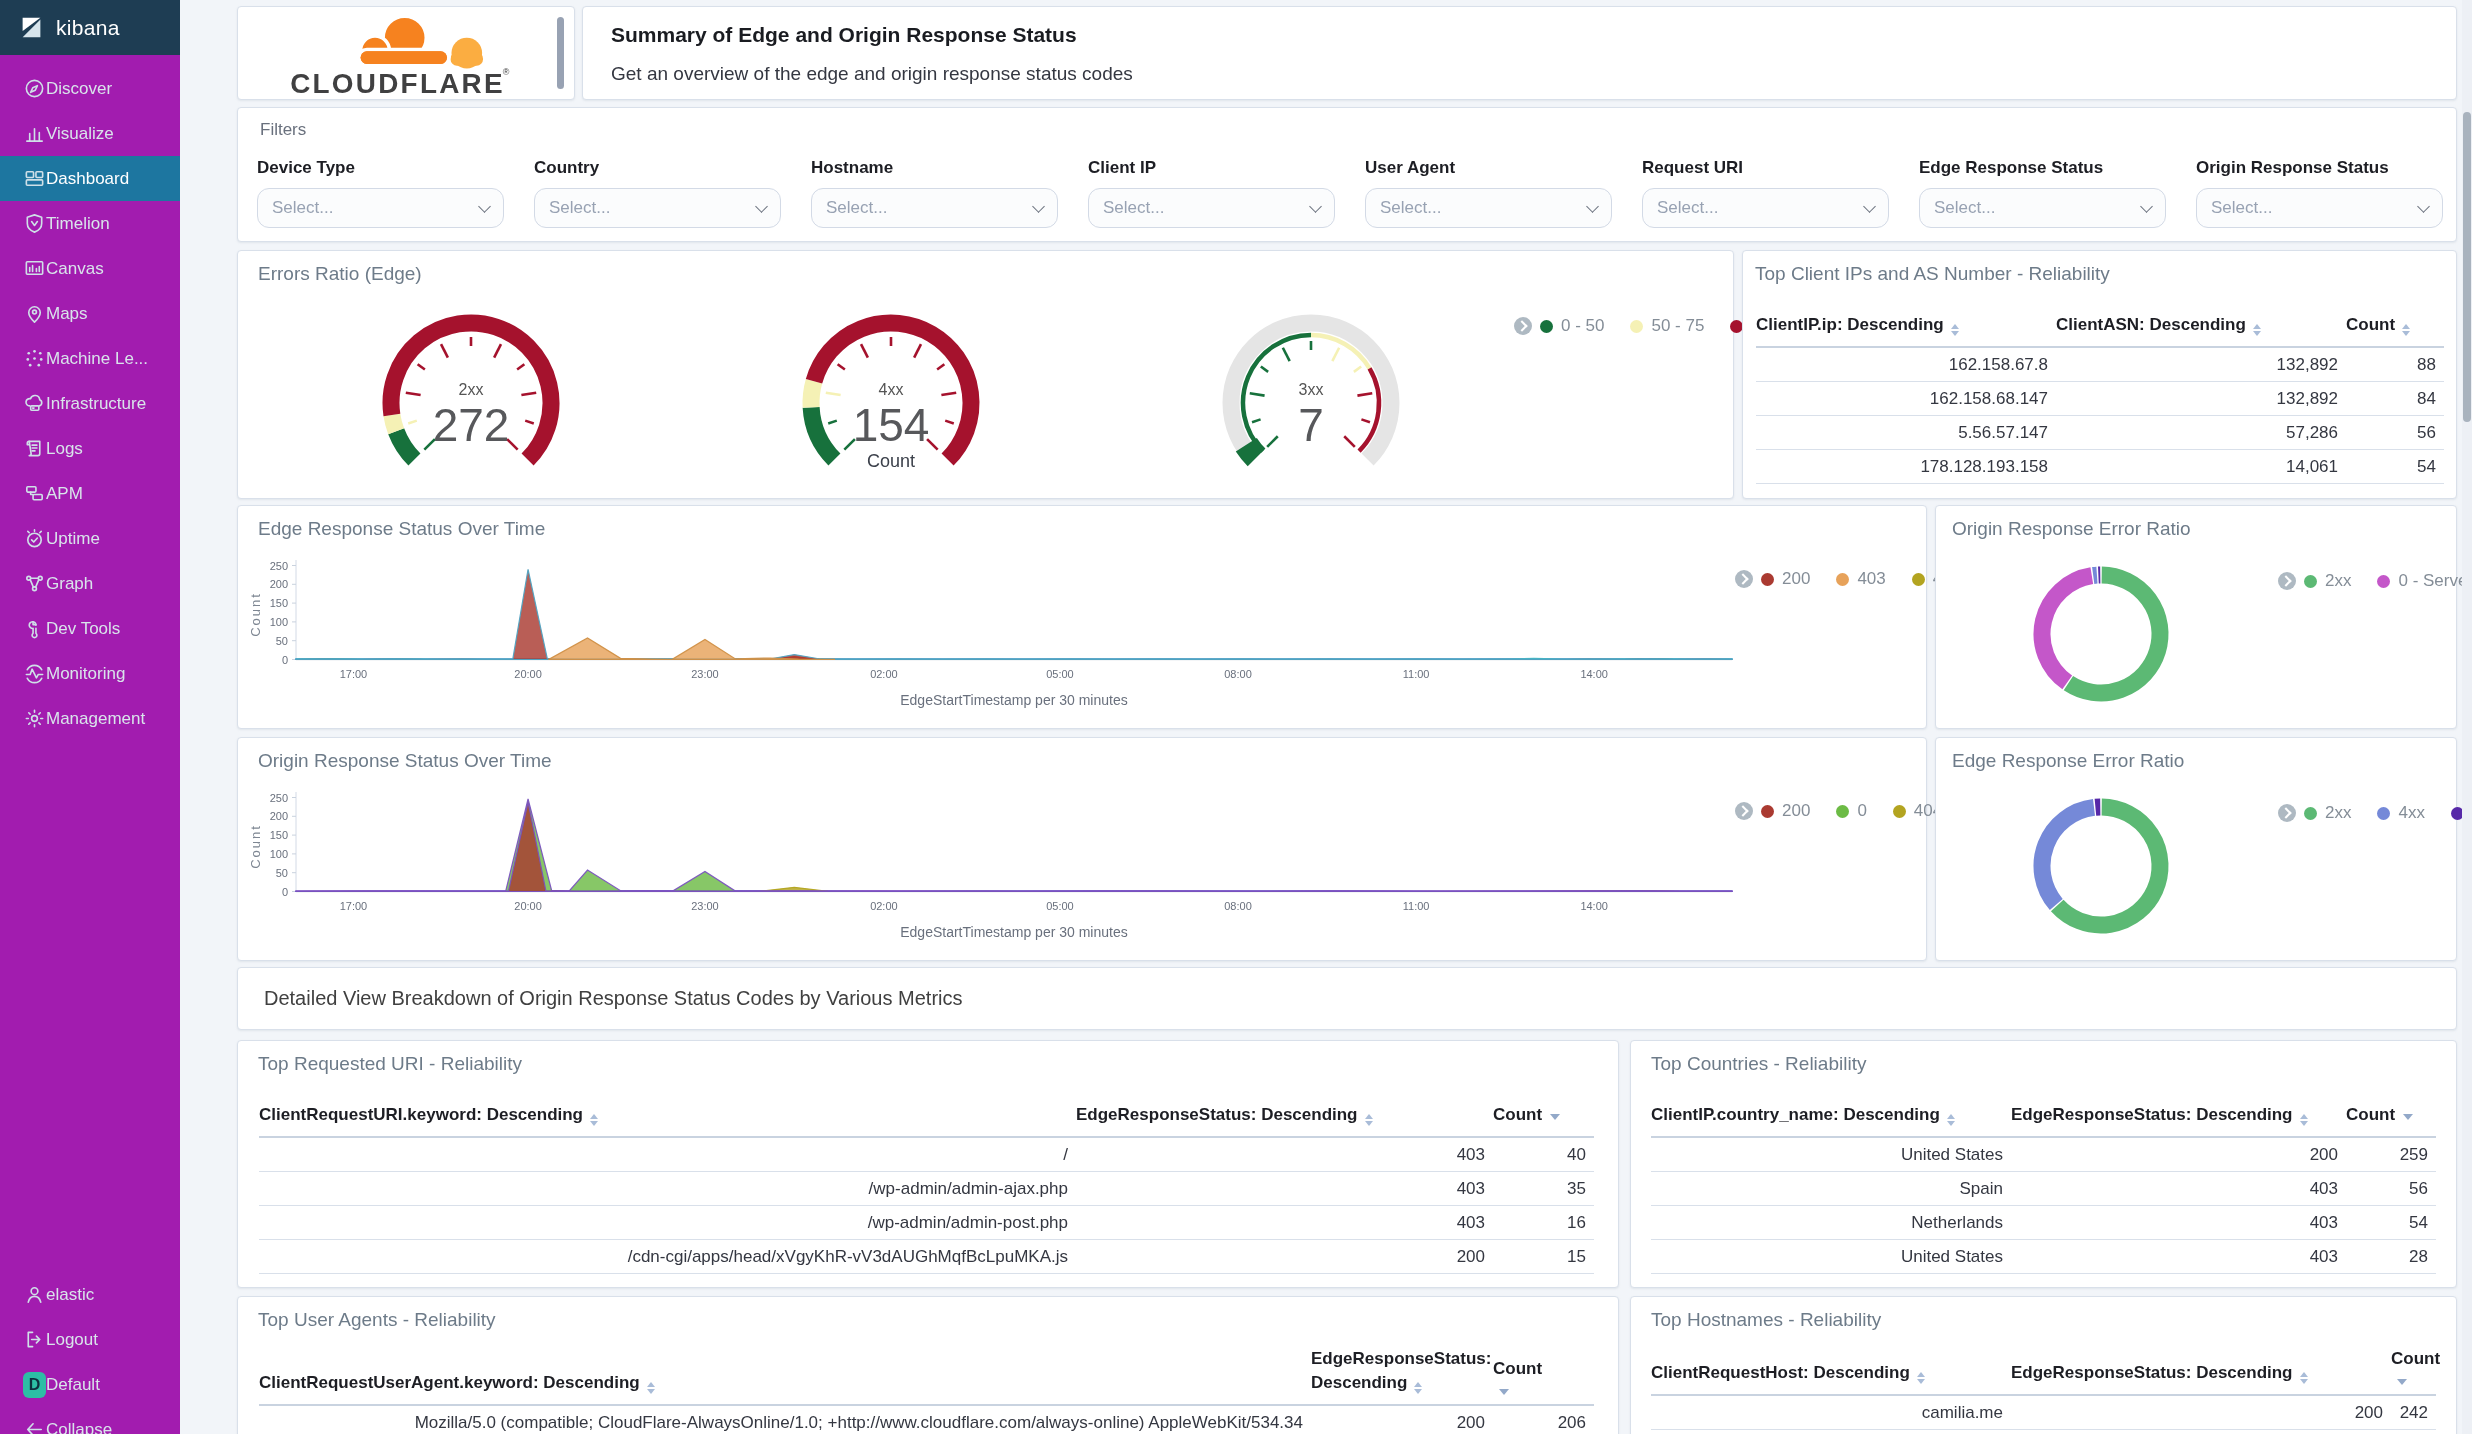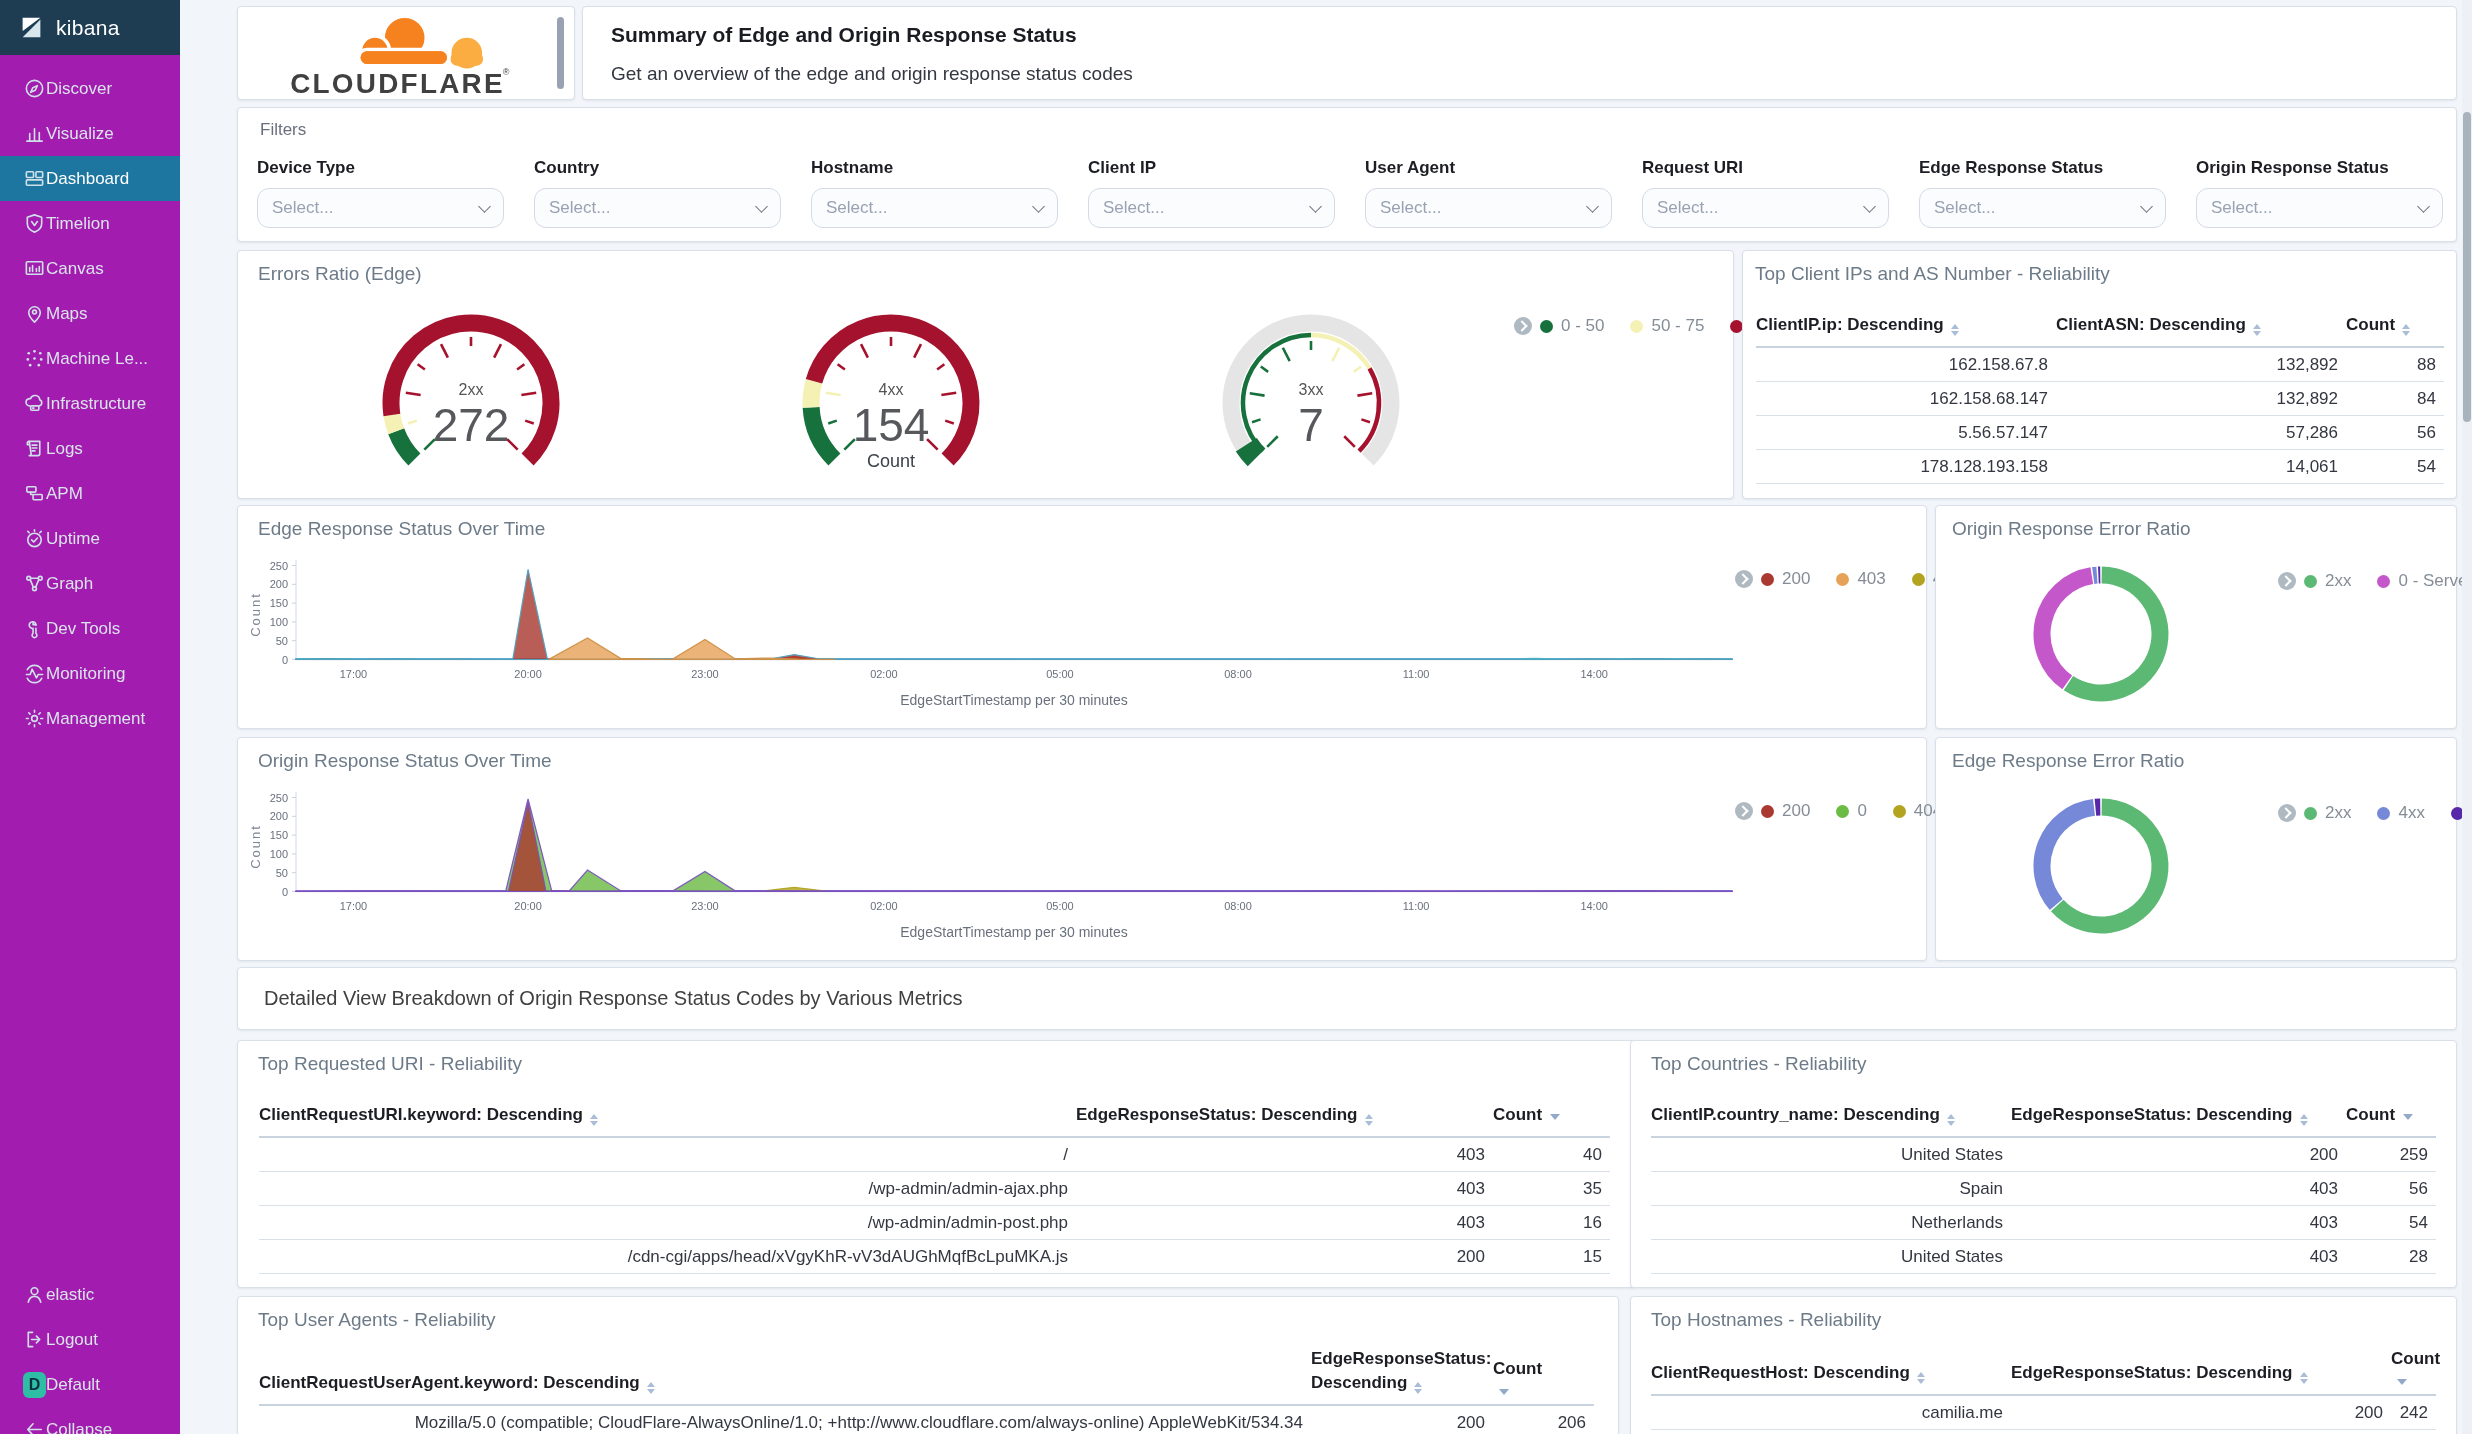--- a/index.html
+++ b/index.html
@@ -652,21 +652,21 @@
           <span class="lg-dot" style="background: rgb(87, 41, 168);"></span>
           <span class="lg-label">3xx</span>
         </div>
       </div>
   </section>
 
   <section class="panel" id="p-banner" style="left:237px;top:967px;width:2218px;height:61px;">
     <div class="banner-text">Detailed View Breakdown of Origin Response Status Codes by Various Metrics</div>
   </section>
 
-  <section class="panel" id="p-uri" style="left:237px;top:1040px;width:1380px;height:246px;padding-left:16px;">
+  <section class="panel" id="p-uri" style="left:237px;top:1040px;width:1380px;height:246px;">
     <div class="ptitle">Top Requested URI - Reliability</div>
     <div class="tbl" id="tbl-top_uri" style="left:21px;right:24px;top:56px;">
         <div class="tbl-head" style="grid-template-columns: 817px 417px 1fr;">
           <div class="th"><span>ClientRequestURI.keyword: Descending</span><span class="sort2">
               <i class="su"></i>
               <i class="sd"></i>
             </span></div>
           <div class="th"><span>EdgeResponseStatus: Descending</span><span class="sort2">
               <i class="su"></i>
               <i class="sd"></i>

